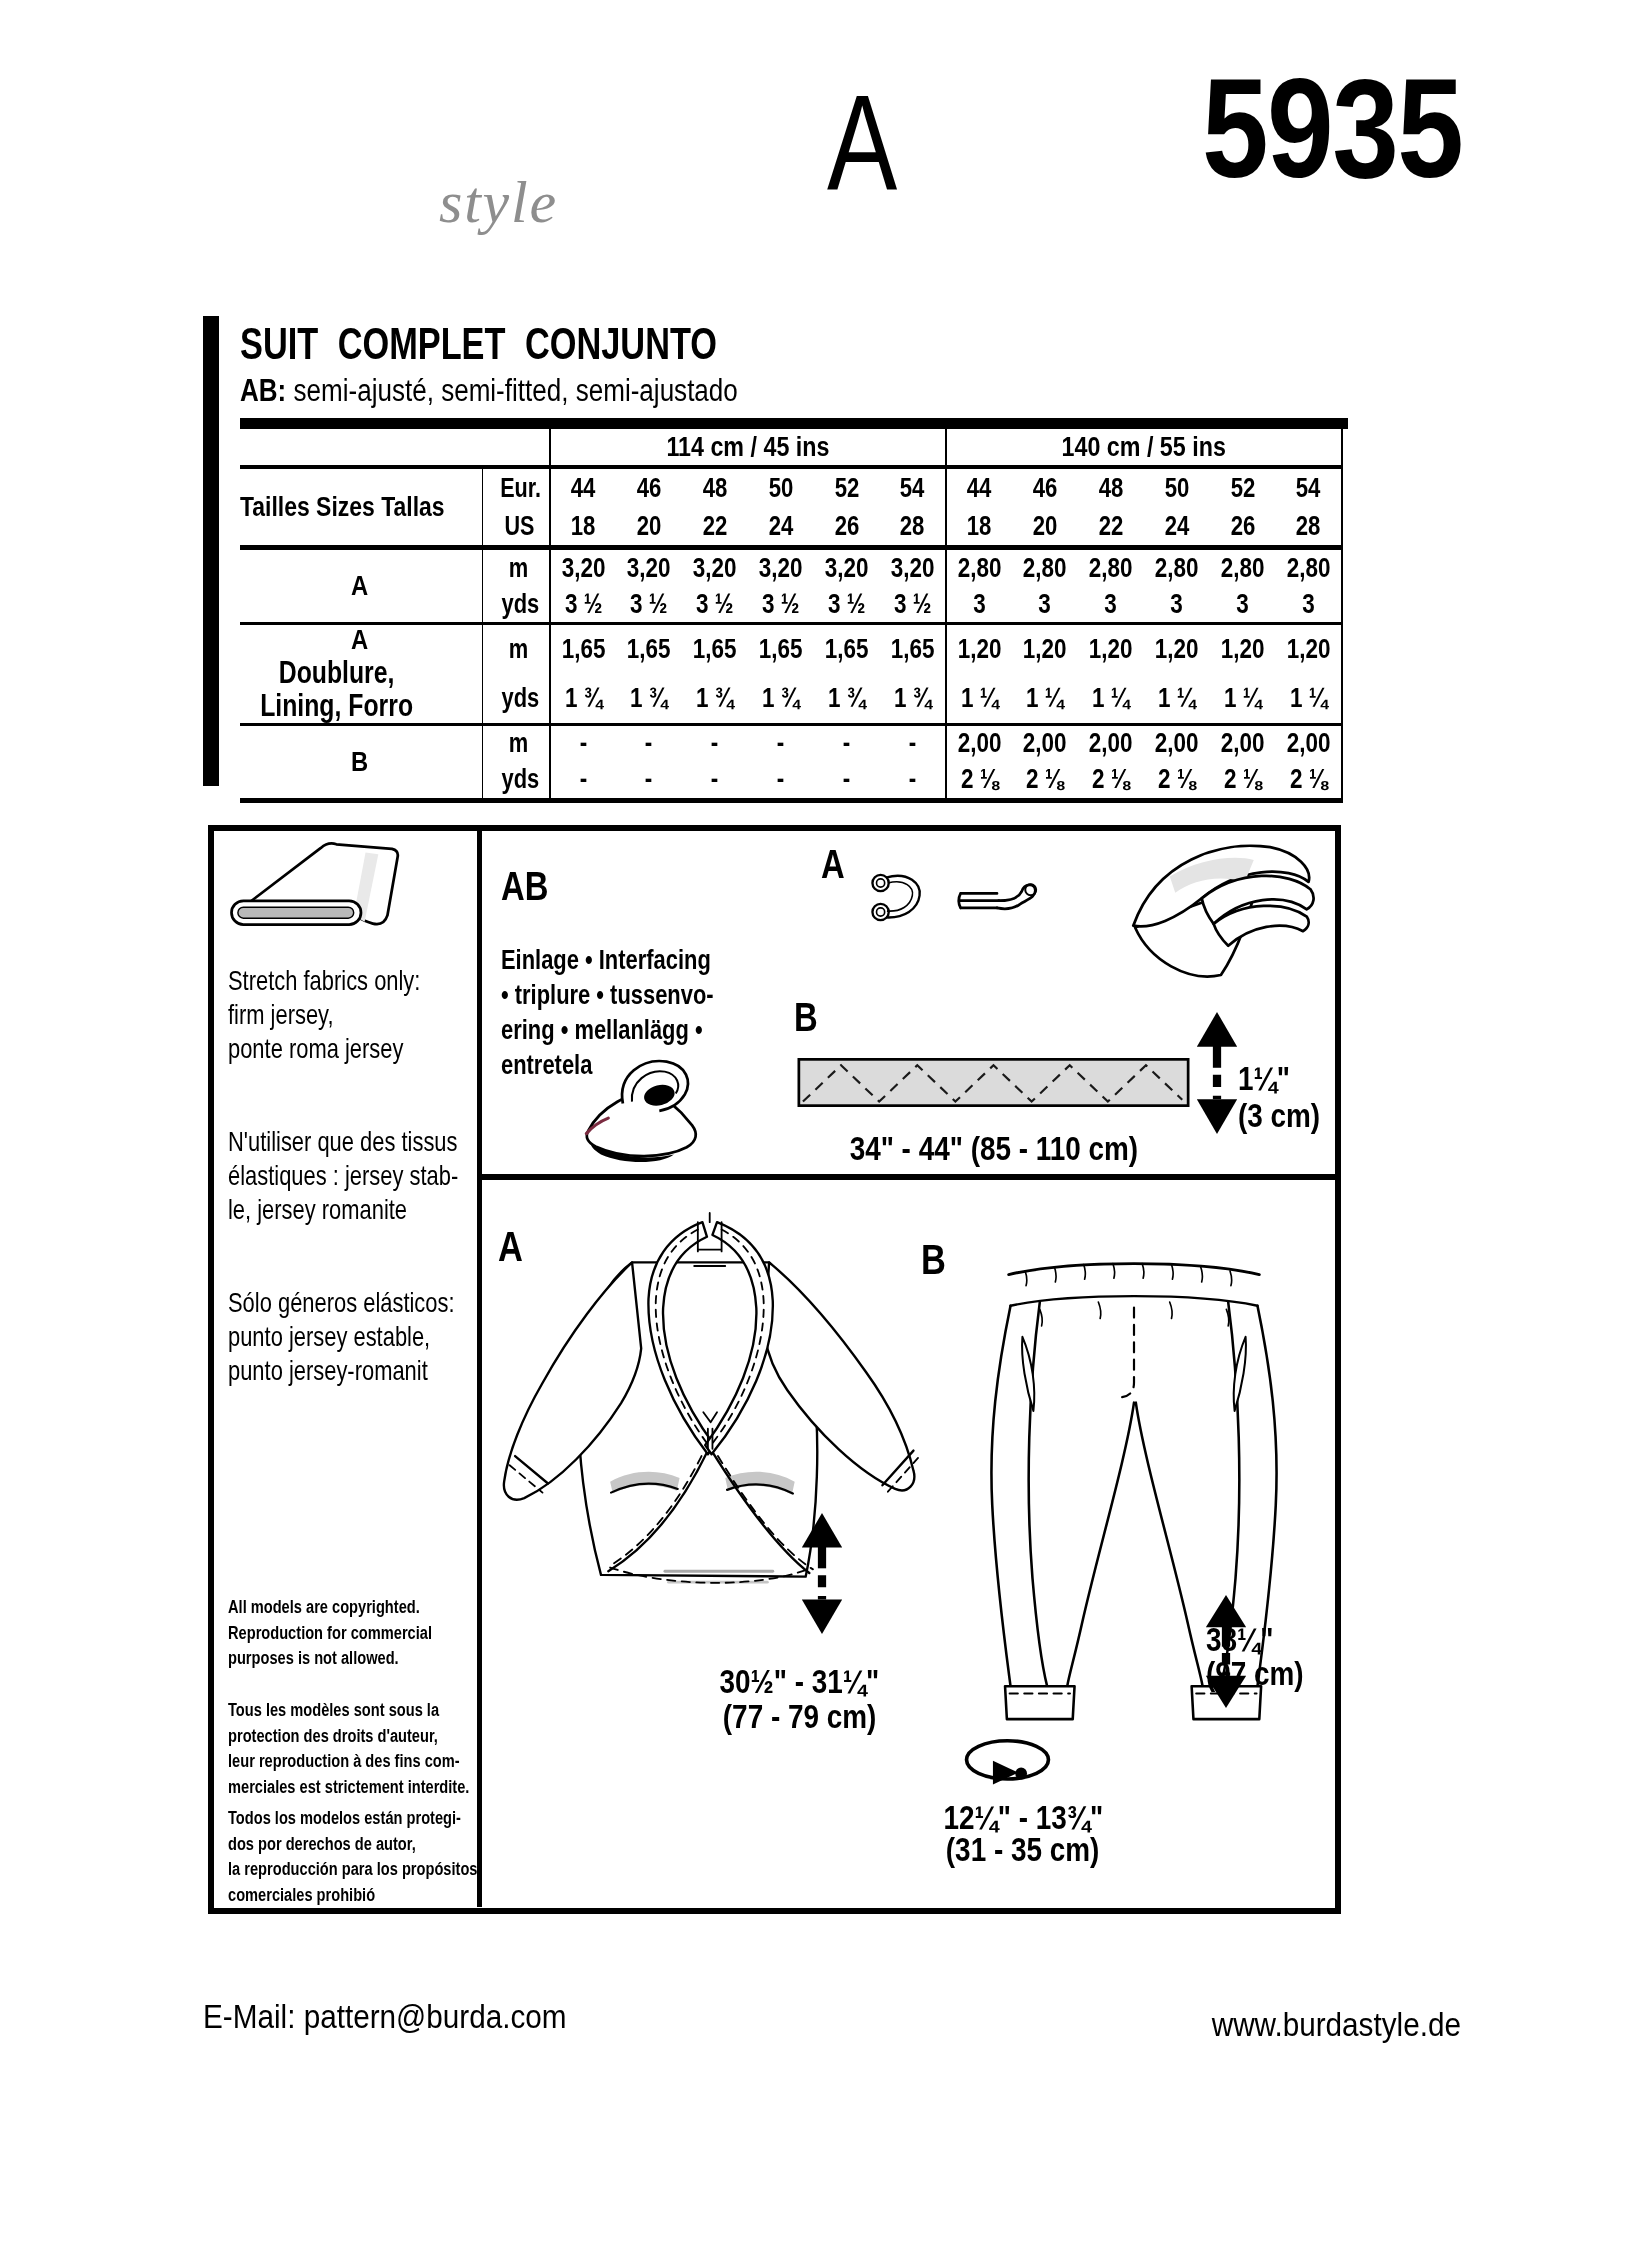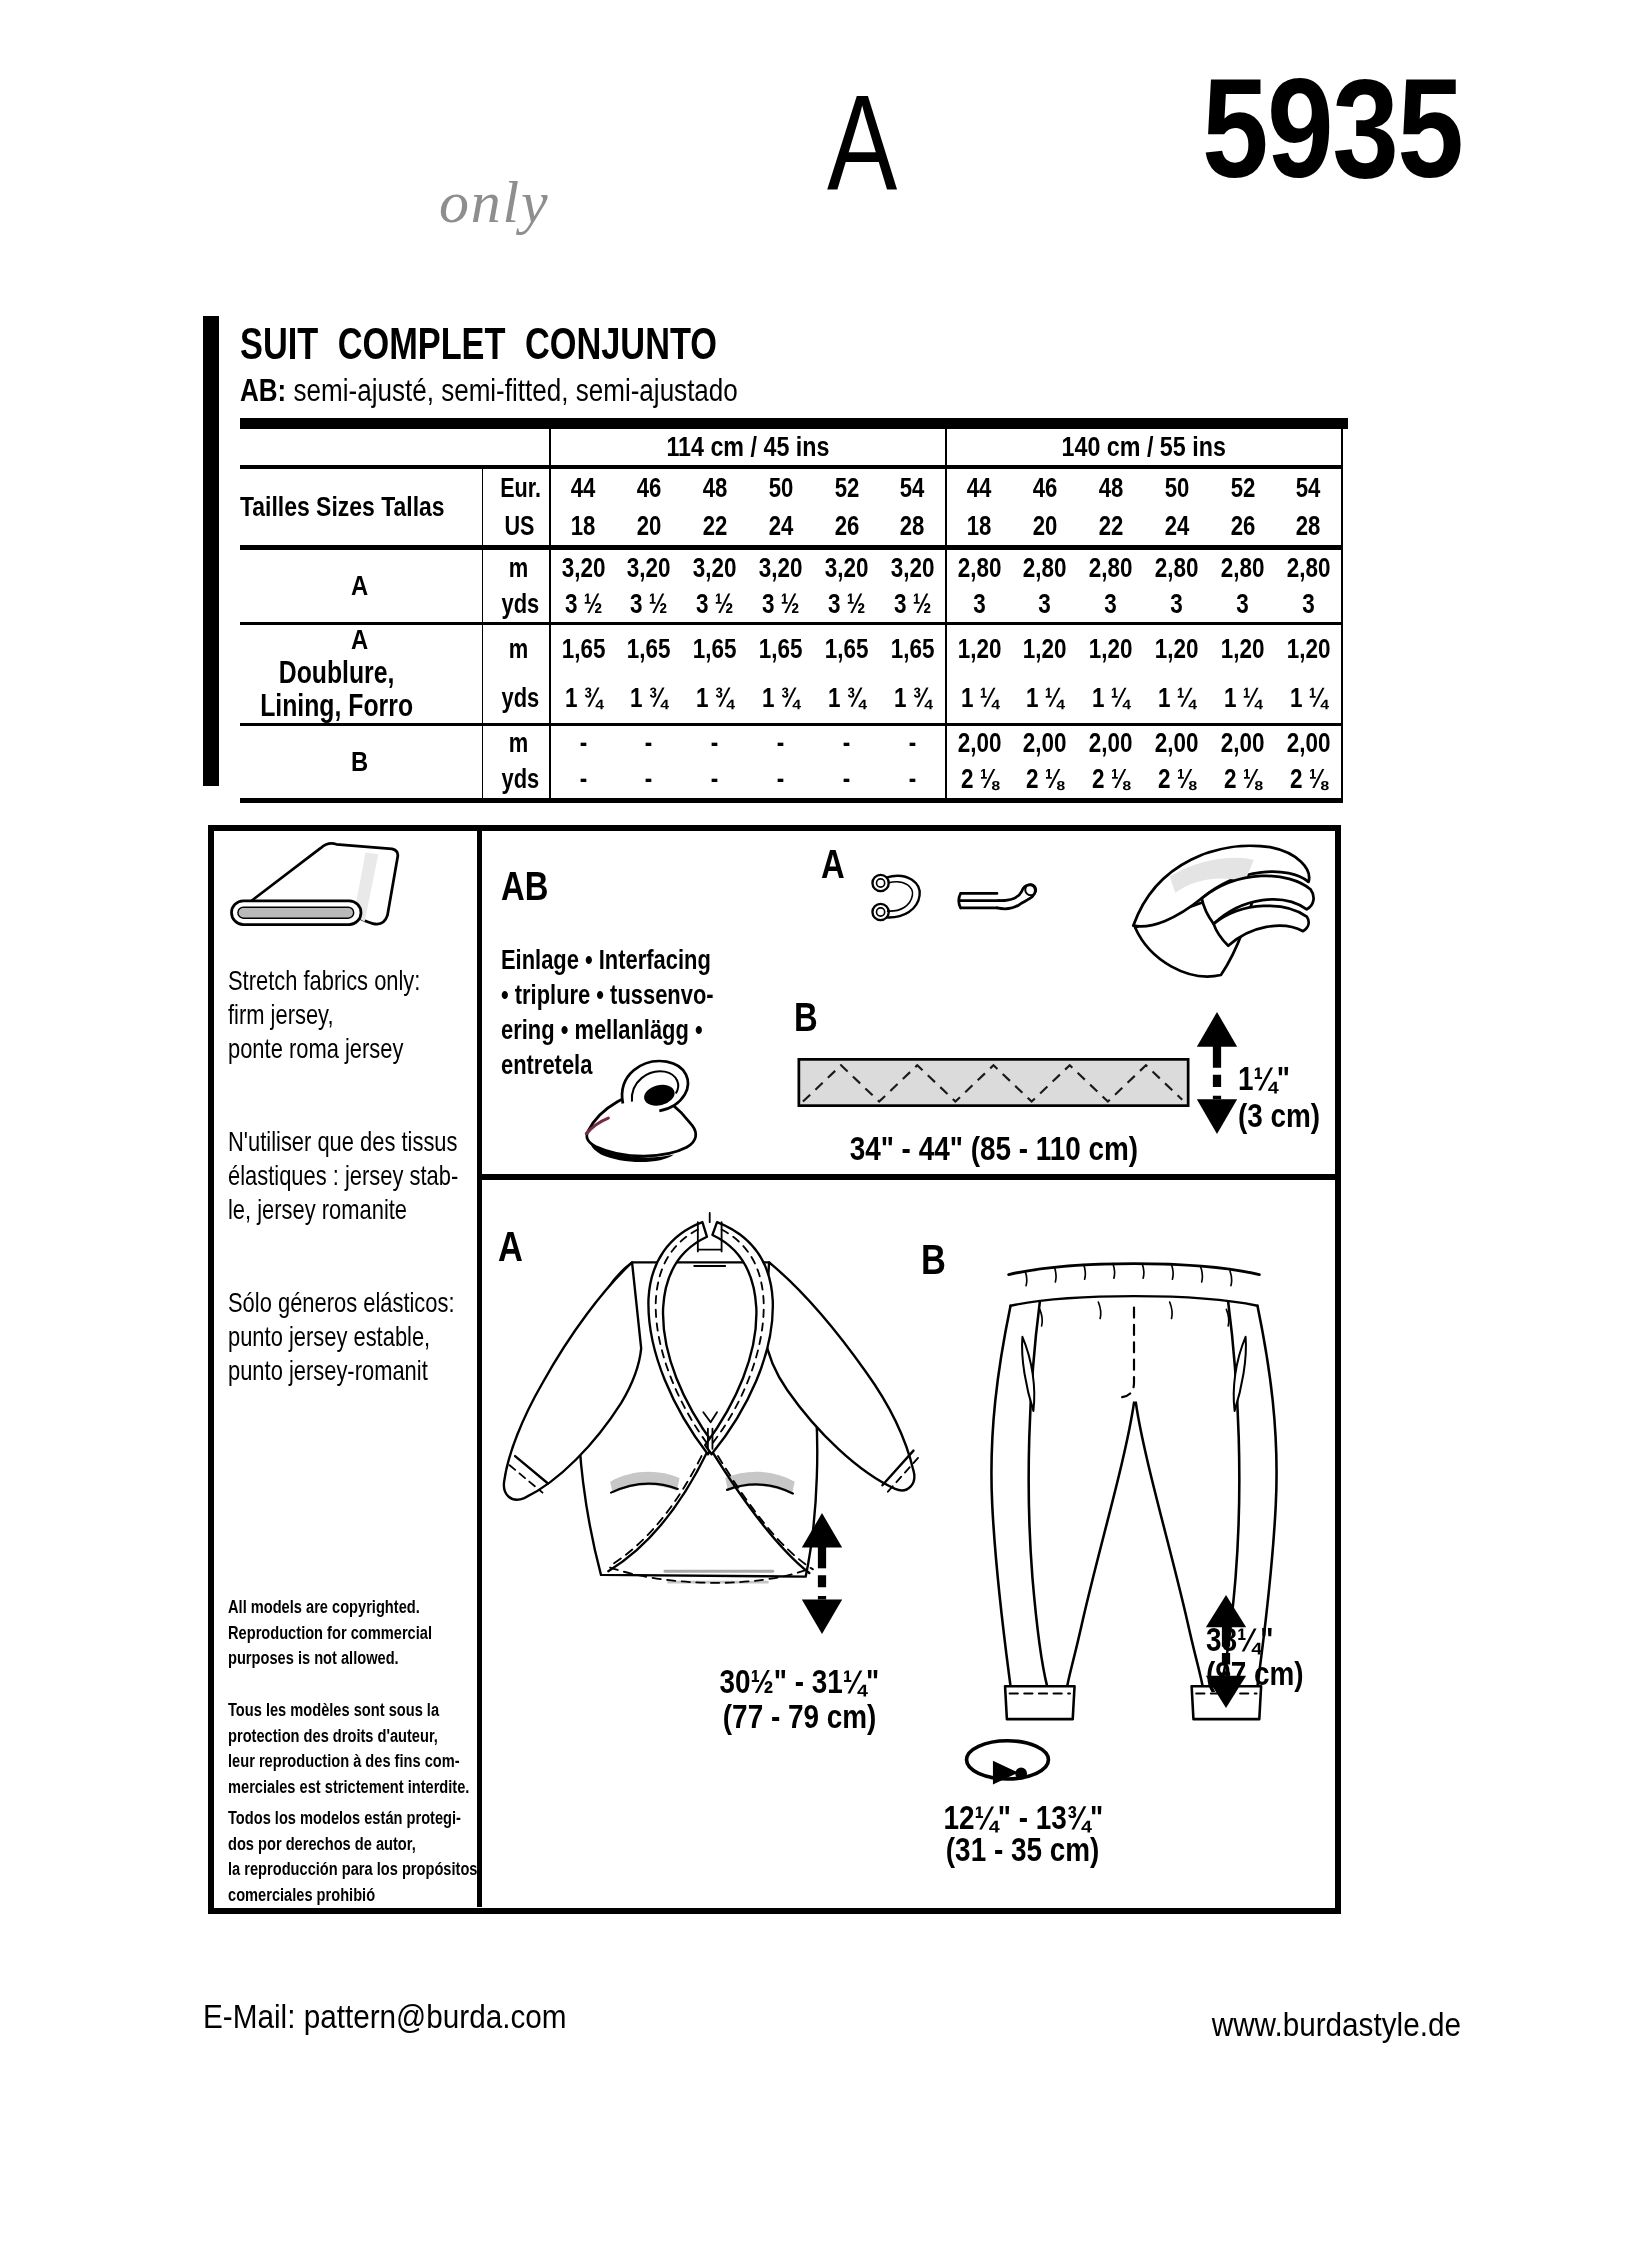--- a/index.html
+++ b/index.html
@@ -61,21 +61,21 @@
   .footer-line{font-size:33px;font-weight:400;line-height:1;white-space:nowrap;}
   .footer-line>span{display:inline-block;transform:scaleX(.90);transform-origin:0 50%;}
   .footer-right>span{transform-origin:100% 50%;}
   svg{display:block;}
 </style>
 </head>
 <body>
 
 <div class="page">
 
-  <div class="abs logo-sub" style="left: 439px; top: 172px; color: rgb(142, 142, 142);">only</div>
+  <div class="abs logo-sub" style="left: 439px; top: 172px; color: rgb(142, 142, 142);">style</div>
   <div class="abs view-letter" style="left:827px;top:75px;">A</div>
   <div class="abs pattern-number" style="left:1202px;top:58px;">5935</div>
 
   <div class="abs title-bar"></div>
   <div class="abs main-title">SUIT COMPLET CONJUNTO</div>
   <div class="abs subtitle"><b>AB:</b>&nbsp;<span>semi-ajusté, semi-fitted, semi-ajustado</span></div>
 
   <div class="abs tbl-topbar"></div>
   <table class="fab">
     <colgroup>

